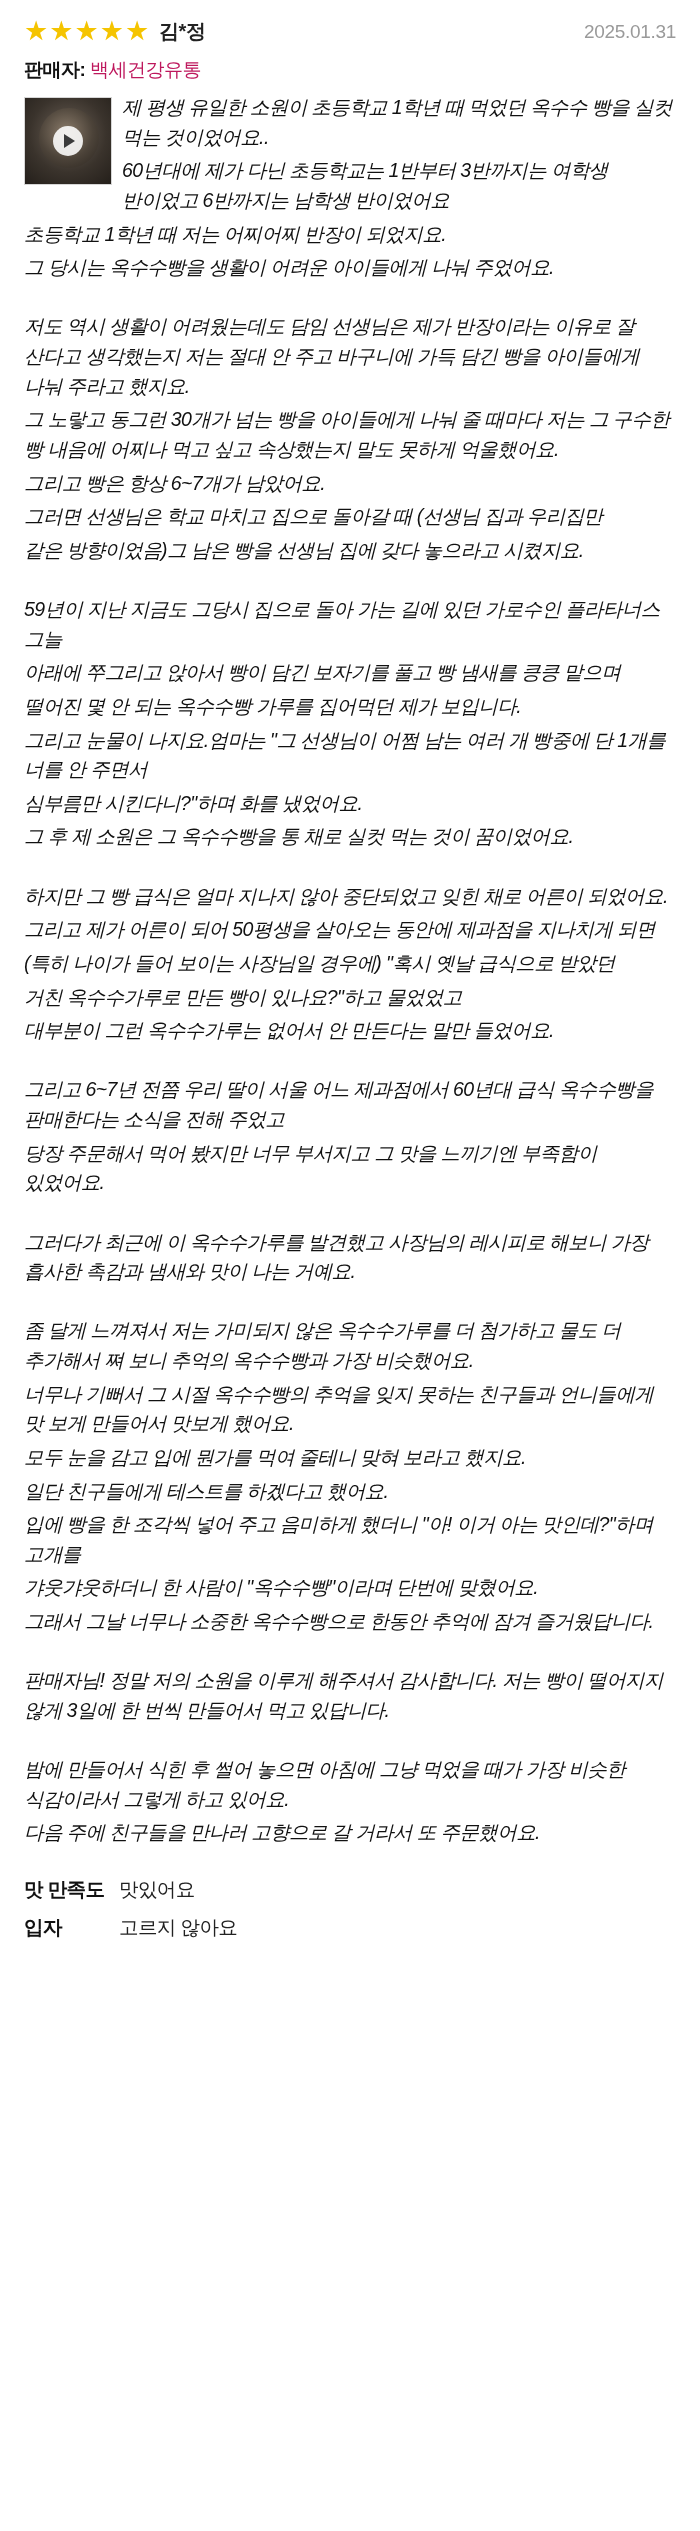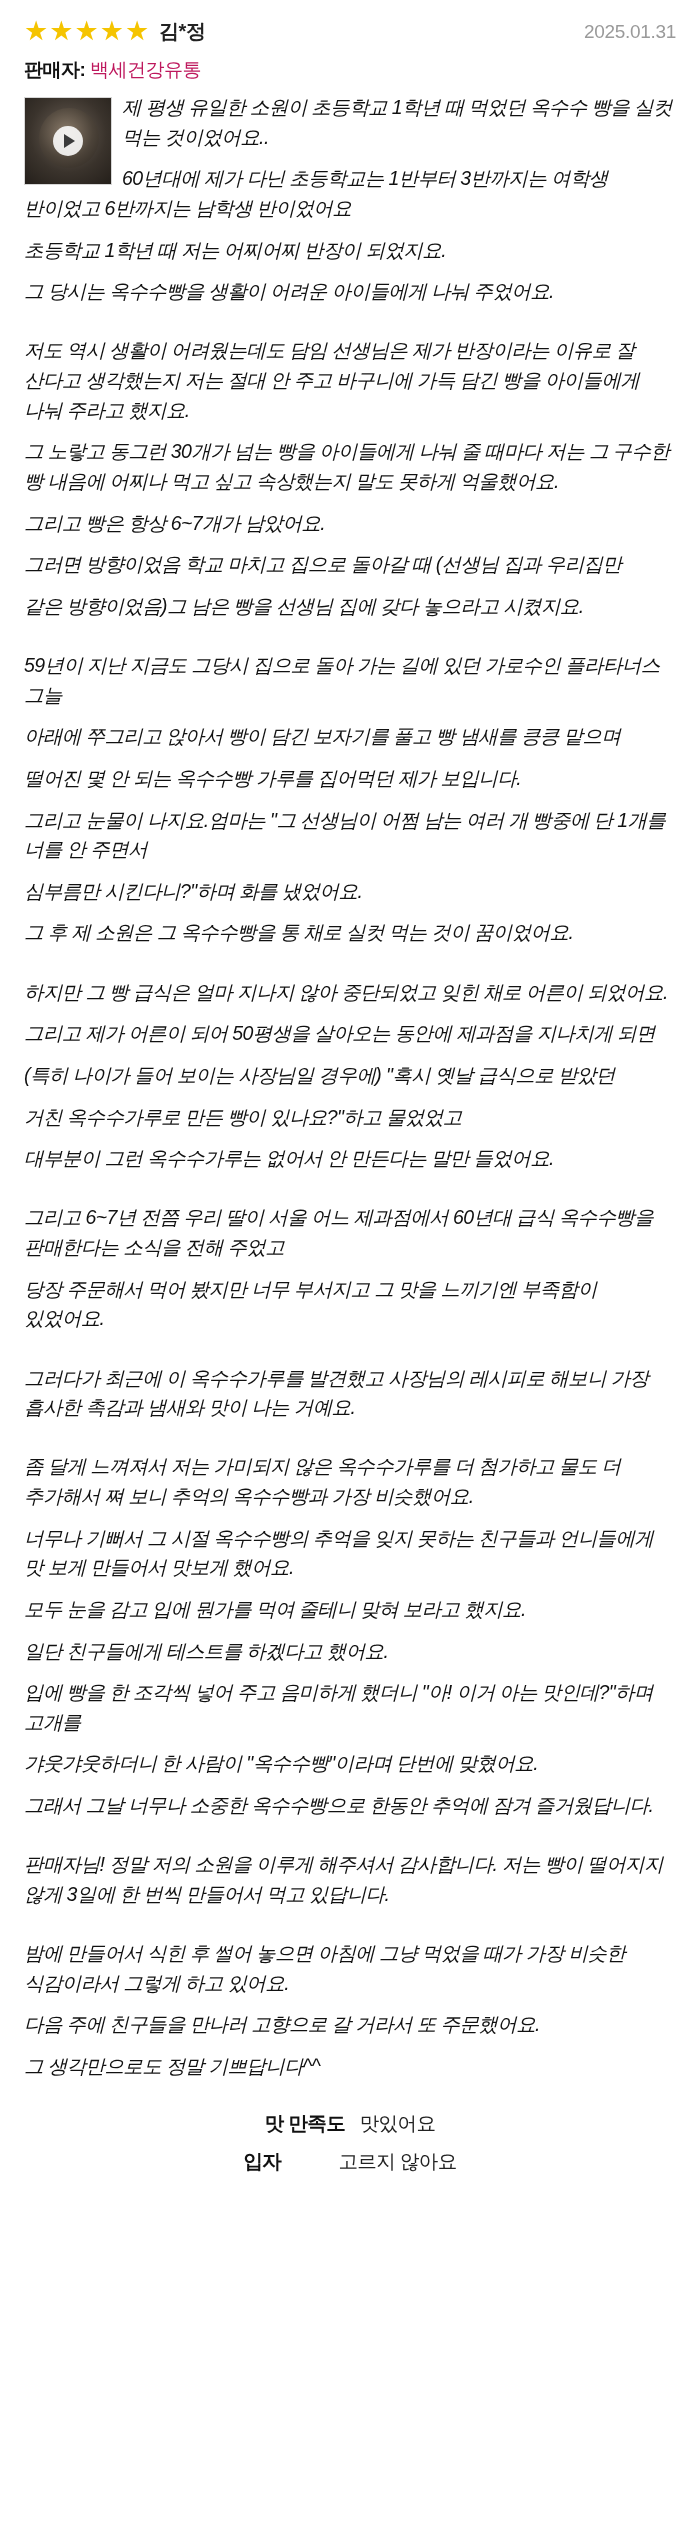--- a/index.html
+++ b/index.html
@@ -101,34 +101,33 @@
   .play-badge::after {
     content: "";
     display: block;
     width: 0; height: 0;
     border-left: 11px solid #3b3b3b;
     border-top: 7px solid transparent;
     border-bottom: 7px solid transparent;
     margin-left: 3px;
   }
   .para { margin: 0 0 0 0; }
-  .para + .para { margin-top: 12px; }
+  .para + .para { margin-top: 4px; }
   .blank { height: 1.52em; }
 
   
   .attributes {
     margin-top: 26px;
     font-size: 19.5px;
     letter-spacing: -0.6px;
     line-height: 1.55;
   }
   .attr-row {
     display: flex;
     align-items: baseline;
-    justify-content: center;
   }
   .attr-row + .attr-row { margin-top: 8px; }
   .attr-label {
     font-weight: bold;
     color: #111;
     width: 95px;
     flex: 0 0 95px;
   }
   .attr-value { color: #222; }
 </style>
@@ -162,21 +161,21 @@
     </div>
     <div id="paragraphs">
         <div class="para">제 평생 유일한 소원이 초등학교 1학년 때 먹었던 옥수수 빵을 실컷 먹는 것이었어요..</div>
         <div class="para">60년대에 제가 다닌 초등학교는 1반부터 3반까지는 여학생 반이었고 6반까지는 남학생 반이었어요</div>
         <div class="para">초등학교 1학년 때 저는 어찌어찌 반장이 되었지요.</div>
         <div class="para">그 당시는 옥수수빵을 생활이 어려운 아이들에게 나눠 주었어요.</div>
         <div class="blank"></div>
         <div class="para">저도 역시 생활이 어려웠는데도 담임 선생님은 제가 반장이라는 이유로 잘 산다고 생각했는지 저는 절대 안 주고 바구니에 가득 담긴 빵을 아이들에게 나눠 주라고 했지요.</div>
         <div class="para">그 노랗고 동그런 30개가 넘는 빵을 아이들에게 나눠 줄 때마다 저는 그 구수한 빵 내음에 어찌나 먹고 싶고 속상했는지 말도 못하게 억울했어요.</div>
         <div class="para">그리고 빵은 항상 6~7개가 남았어요.</div>
-        <div class="para">그러면 방향이었음 학교 마치고 집으로 돌아갈 때 (선생님 집과 우리집만</div>
+        <div class="para">그러면 선생님은 학교 마치고 집으로 돌아갈 때 (선생님 집과 우리집만</div>
         <div class="para">같은 방향이었음)그 남은 빵을 선생님 집에 갖다 놓으라고 시켰지요.</div>
         <div class="blank"></div>
         <div class="para">59년이 지난 지금도 그당시 집으로 돌아 가는 길에 있던 가로수인 플라타너스 그늘</div>
         <div class="para">아래에 쭈그리고 앉아서 빵이 담긴 보자기를 풀고 빵 냄새를 킁킁 맡으며</div>
         <div class="para">떨어진 몇 안 되는 옥수수빵 가루를 집어먹던 제가 보입니다.</div>
         <div class="para">그리고 눈물이 나지요.엄마는 "그 선생님이 어쩜 남는 여러 개 빵중에 단 1개를 너를 안 주면서</div>
         <div class="para">심부름만 시킨다니?"하며 화를 냈었어요.</div>
         <div class="para">그 후 제 소원은 그 옥수수빵을 통 채로 실컷 먹는 것이 꿈이었어요.</div>
         <div class="blank"></div>
         <div class="para">하지만 그 빵 급식은 얼마 지나지 않아 중단되었고 잊힌 채로 어른이 되었어요.</div>
@@ -195,21 +194,20 @@
         <div class="para">모두 눈을 감고 입에 뭔가를 먹여 줄테니 맞혀 보라고 했지요.</div>
         <div class="para">일단 친구들에게 테스트를 하겠다고 했어요.</div>
         <div class="para">입에 빵을 한 조각씩 넣어 주고 음미하게 했더니 "아! 이거 아는 맛인데?"하며 고개를</div>
         <div class="para">갸웃갸웃하더니 한 사람이 "옥수수빵"이라며 단번에 맞혔어요.</div>
         <div class="para">그래서 그날 너무나 소중한 옥수수빵으로 한동안 추억에 잠겨 즐거웠답니다.</div>
         <div class="blank"></div>
         <div class="para">판매자님! 정말 저의 소원을 이루게 해주셔서 감사합니다. 저는 빵이 떨어지지 않게 3일에 한 번씩 만들어서 먹고 있답니다.</div>
         <div class="blank"></div>
         <div class="para">밤에 만들어서 식힌 후 썰어 놓으면 아침에 그냥 먹었을 때가 가장 비슷한 식감이라서 그렇게 하고 있어요.</div>
         <div class="para">다음 주에 친구들을 만나러 고향으로 갈 거라서 또 주문했어요.</div>
-        <div class="para">그 생각만으로도 정말 기쁘답니다^^</div>
       </div>
   </div>
 
   <div class="attributes">
     <div class="attr-row">
       <span class="attr-label">맛 만족도</span>
       <span class="attr-value">맛있어요</span>
     </div>
     <div class="attr-row">
       <span class="attr-label">입자</span>

